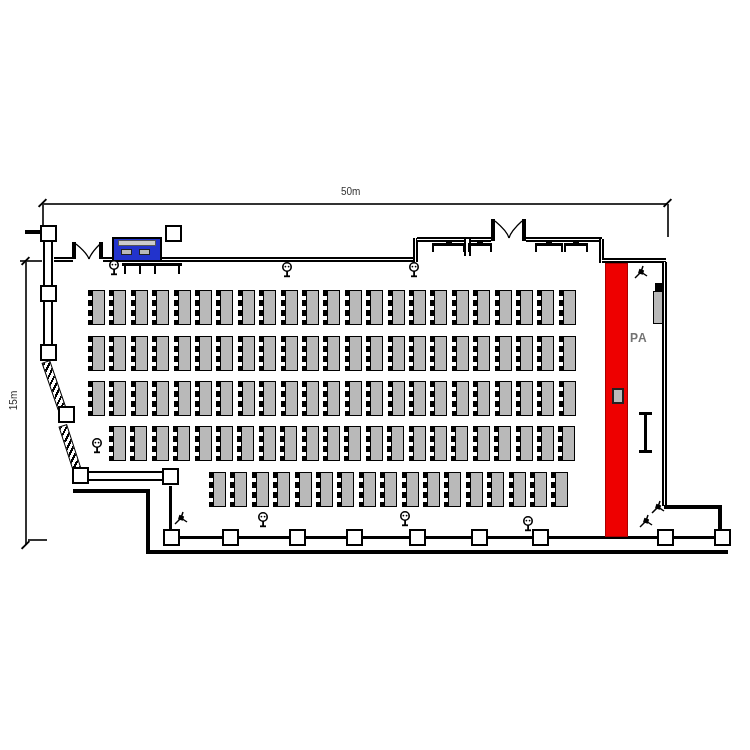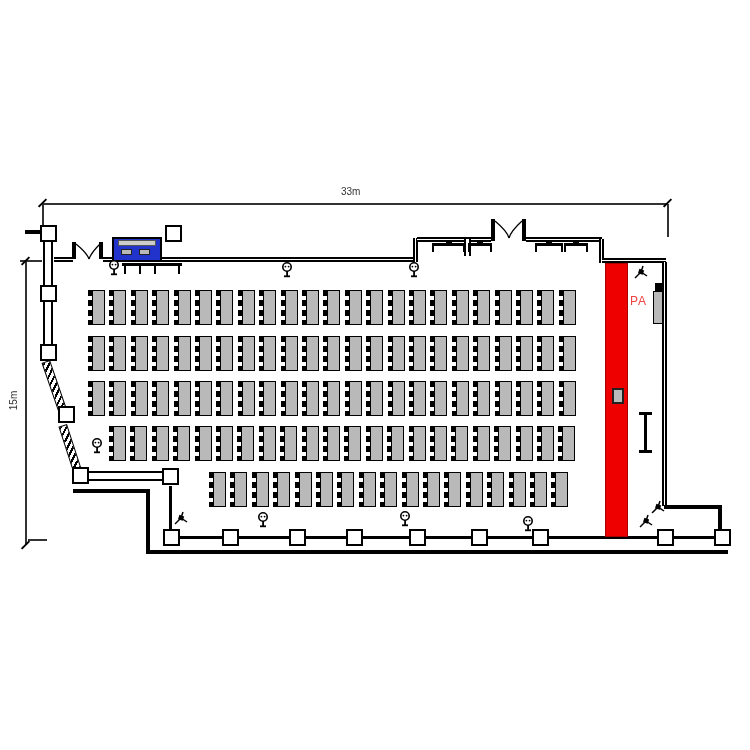--- a/index.html
+++ b/index.html
@@ -14,34 +14,34 @@
   .pillar{width:17px;height:17px;background:#fff;border:2px solid #000;}
   .hatch{border:1px solid #000;
          background:repeating-linear-gradient(45deg,#000 0 2px,#fff 2px 5px);
          transform-origin:0 0;}
   .table-unit{position:absolute;display:flex;}
   .chair-strip{width:4px;height:35px;
     background:linear-gradient(180deg,#000 0 6px,#fff 6px 10px,#000 10px 16px,#fff 16px 20px,#000 20px 26px,#fff 26px 30px,#000 30px 35px);}
   .table-top{width:13px;height:35px;background:#b9b9b9;border:1px solid #000;box-sizing:border-box;}
   .dim-label{font-size:10px;color:#333;}
   .tick{width:11px;height:2px;background:#000;transform:rotate(-45deg);}
-  .pa-label{font-size:12px;font-weight:normal;color:#ef4444;letter-spacing:1px;}
+  .pa-label{font-size:12px;font-weight:bold;color:#737373;letter-spacing:1px;margin-top:37px;}
   svg{display:block;}
 </style>
 </head>
 <body>
 
 <div class="plan">
 
   <div class="abs thin" style="left:42px;top:203px;width:626px;height:1.5px;"></div>
   <div class="abs thin" style="left:42px;top:204px;width:1.5px;height:22px;"></div>
   <div class="abs thin" style="left:667px;top:204px;width:1.5px;height:33px;"></div>
   <div class="abs tick" style="left:37px;top:202px;"></div>
   <div class="abs tick" style="left:662px;top:202px;"></div>
-  <div class="abs dim-label" style="left:341px;top:186px;">33m</div>
+  <div class="abs dim-label" style="left:341px;top:186px;">50m</div>
 
   <div class="abs thin" style="left:25px;top:261px;width:1.5px;height:284px;"></div>
   <div class="abs thin" style="left:20px;top:260px;width:22px;height:1.5px;"></div>
   <div class="abs thin" style="left:28px;top:539px;width:19px;height:1.5px;"></div>
   <div class="abs tick" style="left:20px;top:260px;"></div>
   <div class="abs tick" style="left:20px;top:544px;"></div>
   <div class="abs dim-label" style="left:4px;top:395px;transform:rotate(-90deg);">15m</div>
 
   <div class="abs solid" style="left:25px;top:230px;width:19px;height:4px;"></div>
   <div class="abs wall-v" style="left:43px;top:232px;height:120px;width:10px;"></div>

